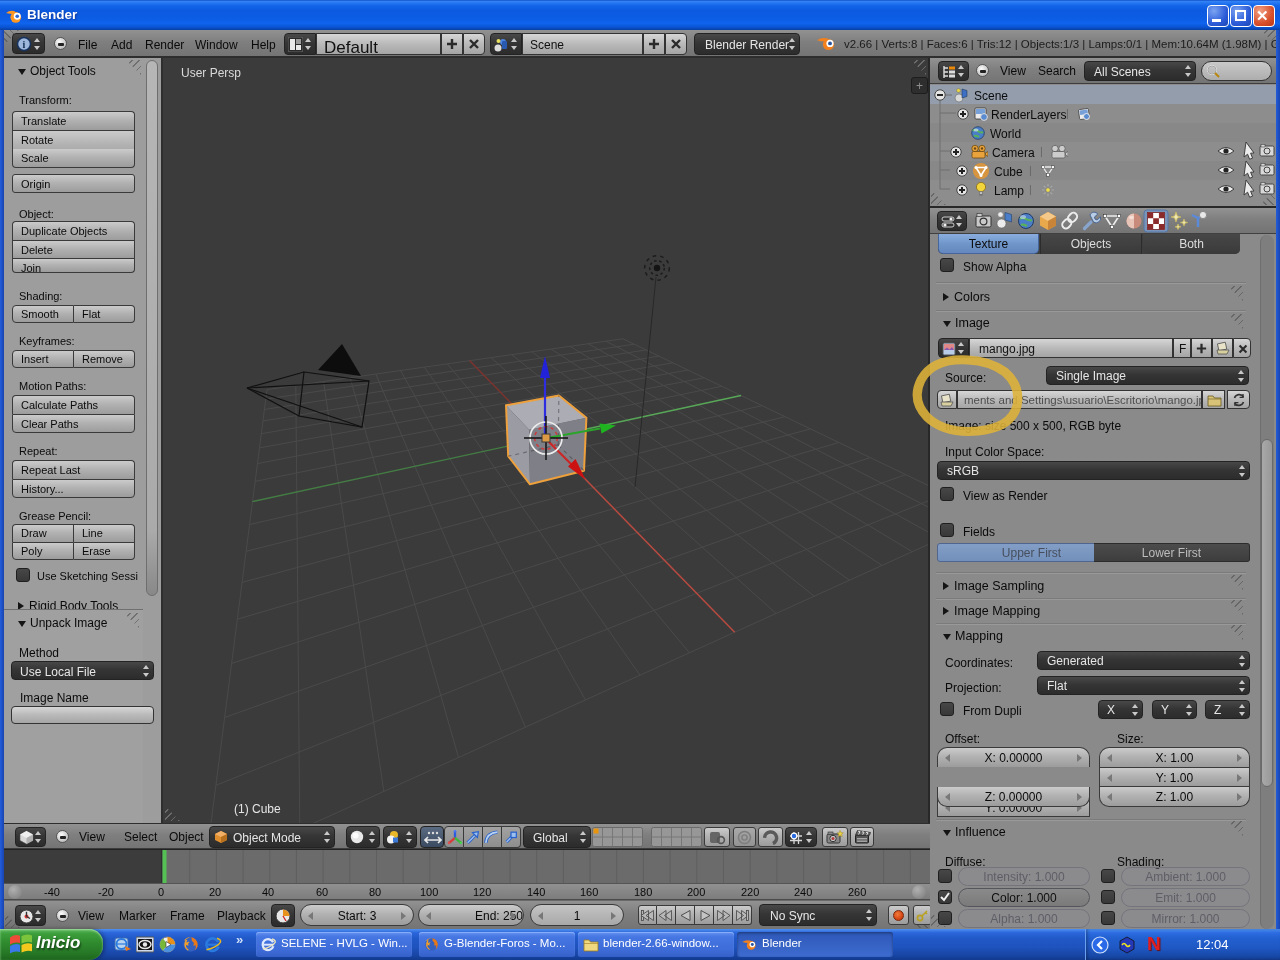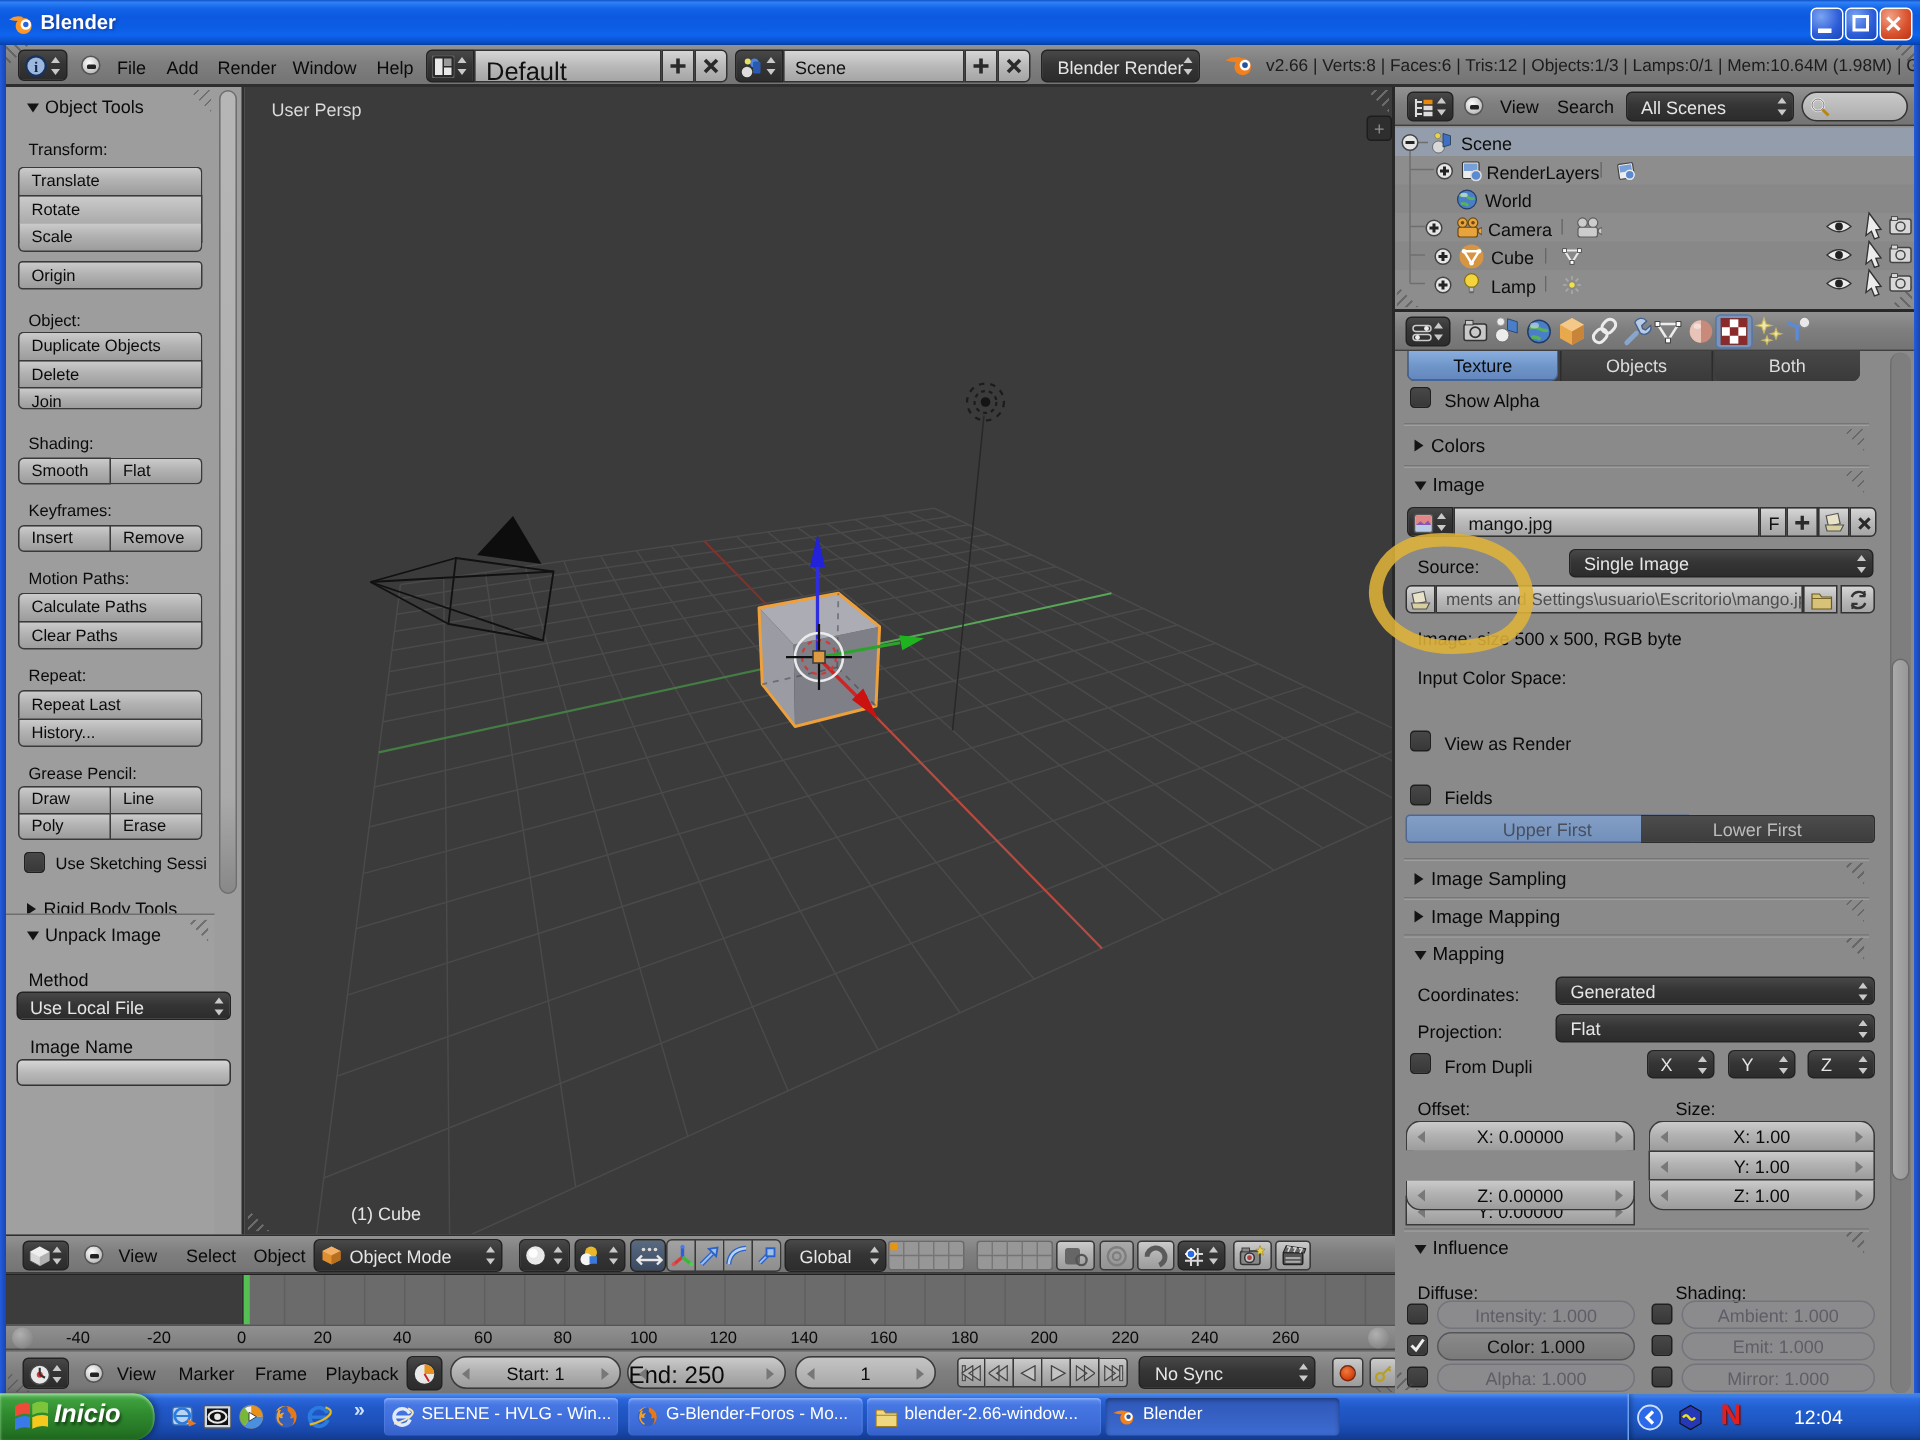--- a/index.html
+++ b/index.html
@@ -514,26 +514,26 @@
  <span class="abs lbl" style="left:166px;top:8px;font-size:12px">Frame</span>
  <span class="abs lbl" style="left:213px;top:8px;font-size:12px">Playback</span>
  <div class="dk" style="left:267px;top:3px;width:24px;height:23px">
       <svg width="16" height="16" style="position:absolute;left:3px;top:3px">
         <circle cx="8" cy="8" r="7" fill="#e8e8e8" stroke="#333"></circle>
         <path d="M8 8L8 1.5A6.5 6.5 0 0 1 14.5 8Z" fill="#e8921e"></path>
         <path d="M8 8L11 13" stroke="#c22" stroke-width="1.3"></path>
       </svg>
     </div>
  <div class="btn" style="left:296px;top:3px;width:114px;height:22px;border-radius:11px">
-      <span style="position:absolute;left:0;right:0;top:4px;text-align:center;font-size:12px">Start: 1</span>
+      <span style="position:absolute;left:0;right:0;top:4px;text-align:center;font-size:12px">Start: 3</span>
       <span style="position:absolute;left:7px;top:7px;border-top:4px solid transparent;border-bottom:4px solid transparent;border-right:5px solid #777"></span>
       <span style="position:absolute;right:7px;top:7px;border-top:4px solid transparent;border-bottom:4px solid transparent;border-left:5px solid #777"></span>
     </div>
  <div class="btn" style="left:414px;top:3px;width:106px;height:22px;border-radius:11px">
-      <span style="position:absolute;left:0;right:0;top:4px;text-align:left;font-size:16px">End: 250</span>
+      <span style="position:absolute;left:0;right:0;top:4px;text-align:right;font-size:12px">End: 250</span>
       <span style="position:absolute;left:7px;top:7px;border-top:4px solid transparent;border-bottom:4px solid transparent;border-right:5px solid #777"></span>
       <span style="position:absolute;right:7px;top:7px;border-top:4px solid transparent;border-bottom:4px solid transparent;border-left:5px solid #777"></span>
     </div>
  <div class="btn" style="left:526px;top:3px;width:94px;height:22px;border-radius:11px;background:linear-gradient(180deg,#c4c4c4,#a8a8a8)">
       <span style="position:absolute;left:0;right:0;top:4px;text-align:center;font-size:12px">1</span>
       <span style="position:absolute;left:7px;top:7px;border-top:4px solid transparent;border-bottom:4px solid transparent;border-right:5px solid #777"></span>
       <span style="position:absolute;right:7px;top:7px;border-top:4px solid transparent;border-bottom:4px solid transparent;border-left:5px solid #777"></span>
     </div>
  <div class="btn" style="left:634px;top:4px;width:19px;height:20px;border-radius:3px 0 0 3px">
       <svg width="13" height="11" style="position:absolute;left:2px;top:4px" viewBox="0 0 13 11">
@@ -894,20 +894,24 @@
       </svg>
     </div>
  <div class="fld" style="left:297px;top:182px;width:23px;height:19px;border-radius:0 4px 4px 0">
       <svg width="14" height="14" style="position:absolute;left:4px;top:2px" viewBox="0 0 14 14">
         <path d="M2.5 5a5 5 0 0 1 9-1M11.5 9a5 5 0 0 1-9 1" fill="none" stroke="#333" stroke-width="1.6"></path>
         <path d="M11 1v3.4H7.6M3 13V9.6h3.4" fill="none" stroke="#333" stroke-width="1.4"></path>
       </svg>
     </div>
  <span class="abs lbl" style="left:15px;top:211px;font-size:12px">Image: size 500 x 500, RGB byte</span>
  <span class="abs lbl" style="left:15px;top:237px;font-size:12px">Input Color Space:</span>
+ <div class="dk" style="left:7px;top:253px;width:313px;height:19px">
+      <span class="ud"></span>
+      <span style="position:absolute;left:9px;top:2px;font-size:12px">sRGB</span>
+    </div>
  <div class="chk" style="left:10px;top:279px"></div>
  <span class="abs lbl" style="left:33px;top:281px;font-size:12px">View as Render</span>
  <div class="chk" style="left:10px;top:315px"></div>
  <span class="abs lbl" style="left:33px;top:317px;font-size:12px">Fields</span>
  <div class="abs" style="left:7px;top:335px;width:189px;height:19px;background:linear-gradient(180deg,#839ec6,#7290bb);border:1px solid #50668e;border-radius:3px 0 0 3px">
       <span style="position:absolute;left:0;right:0;top:2px;text-align:center;color:#474f5e;font-size:12px">Upper First</span>
     </div>
  <div class="abs" style="left:164px;top:335px;width:156px;height:19px;background:linear-gradient(180deg,#4c4c4c,#3d3d3d);border:1px solid #2c2c2c;border-left:none;border-radius:0 3px 3px 0">
       <span style="position:absolute;left:0;right:0;top:2px;text-align:center;color:#bcbcbc;font-size:12px">Lower First</span>
     </div>

